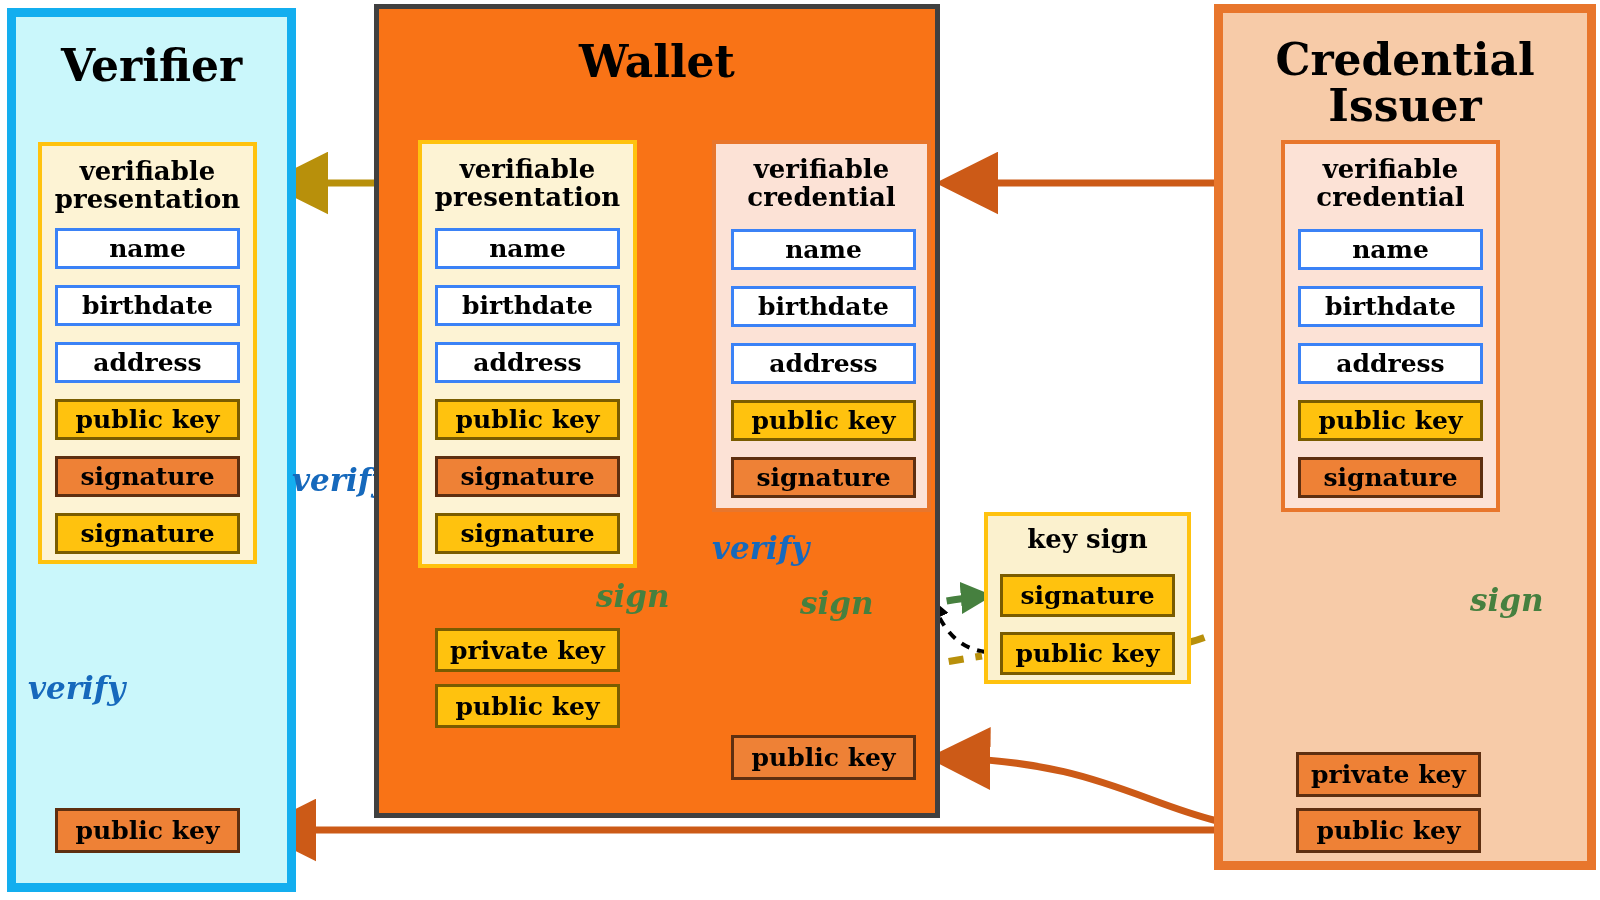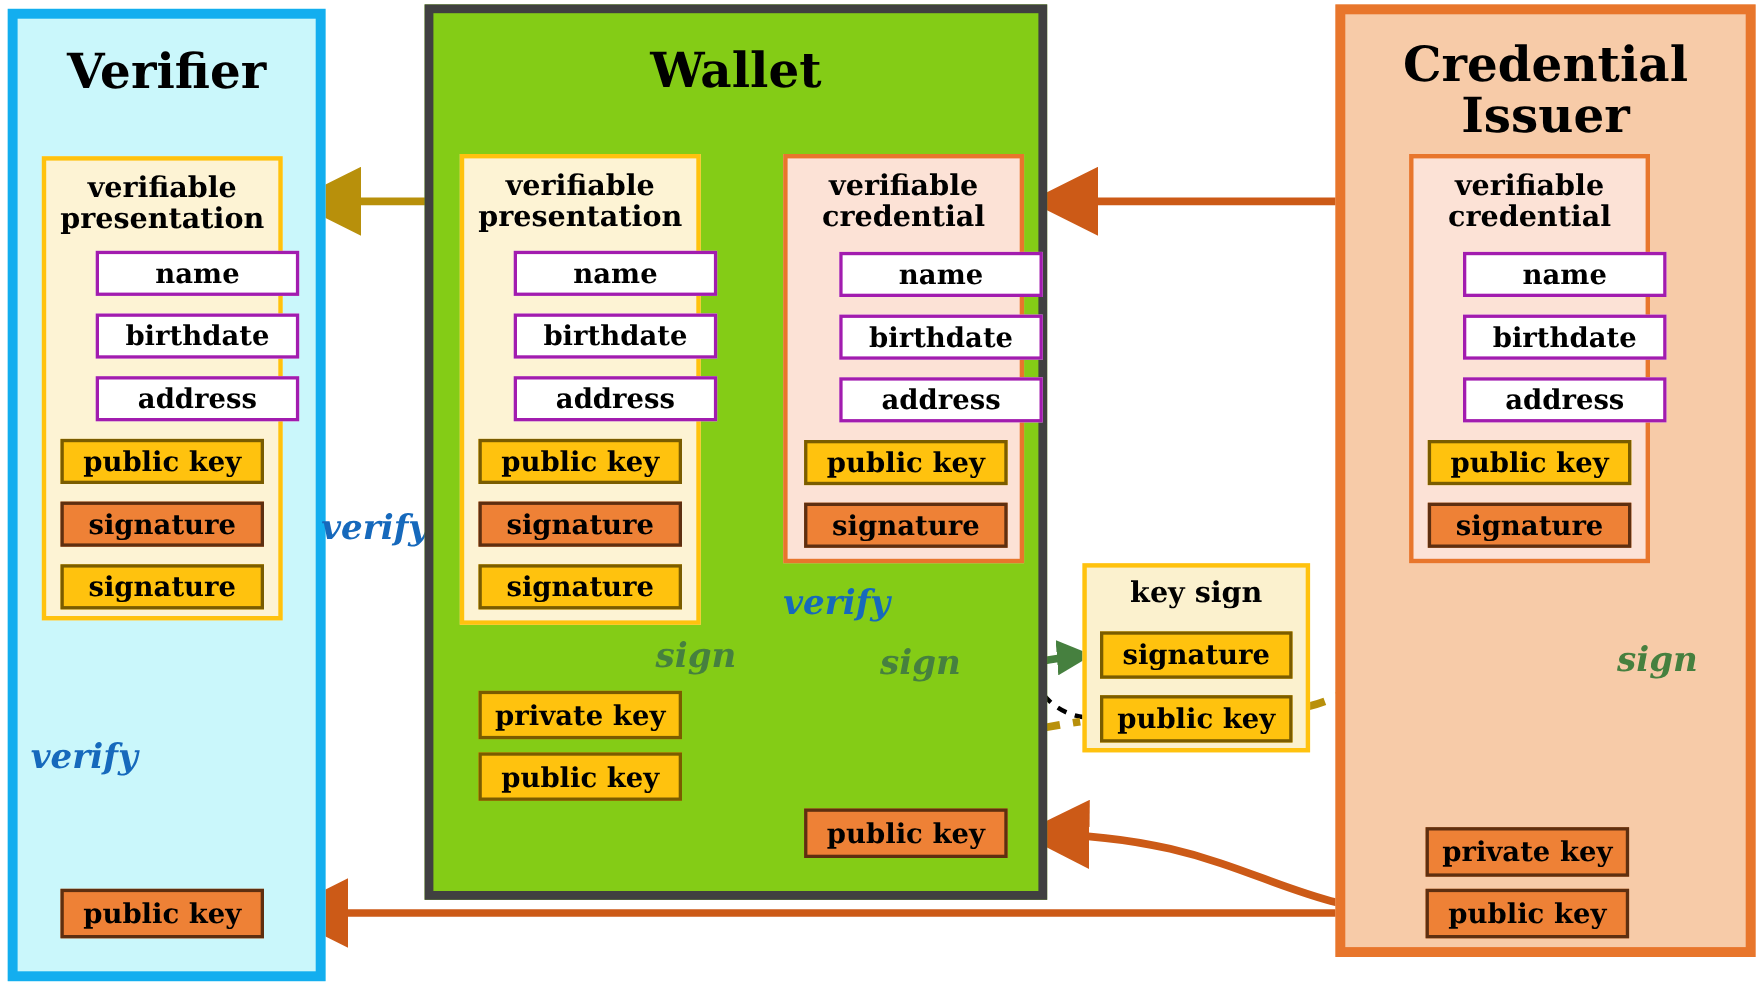--- a/index.html
+++ b/index.html
@@ -7,37 +7,37 @@
        font-family:"DejaVu Serif","Liberation Serif",serif;}
   #stage{position:relative;width:1600px;height:900px;}
 
   
   .panel{position:absolute;box-sizing:border-box;}
   .panel-title{position:absolute;left:0;right:0;text-align:center;
        font-weight:bold;color:#000;line-height:1.05;}
 
   #panel-verifier{left:7px;top:8px;width:289px;height:884px;
        background:#CAF7FB;border:9px solid #13AEEF;}
-  #panel-wallet{left:386px;top:4px;width:566px;height:814px;
-       background:#84cc16;border:8px solid #404040;}
+  #panel-wallet{left:374px;top:4px;width:566px;height:814px;
+       background:#f97316;border:5px solid #404040;}
   #panel-issuer{left:1214px;top:4px;width:382px;height:866px;
        background:#F7CBA8;border:9px solid #E8762C;}
 
   
   .card{position:absolute;box-sizing:border-box;}
   .card-title{text-align:center;font-weight:bold;color:#000;line-height:1.06;}
   .card-vp{background:#FDF3D4;border:4px solid #FFC20E;}
   .card-vc{background:#FCE2D6;border:4px solid #E8762C;}
   .card-kp{background:#FBF1CE;border:4px solid #FFC20E;}
 
   
   .chip{position:absolute;box-sizing:border-box;display:flex;
         align-items:center;justify-content:center;
         font-weight:bold;color:#000;line-height:1;}
-  .chip-plain{background:#FFFFFF;border:3px solid #a21caf;margin-left:32px;}
+  .chip-plain{background:#FFFFFF;border:3px solid #3b82f6;}
   .chip-yellow{background:#FFC20E;border:3px solid #7A5C00;}
   .chip-orange{background:#EE8136;border:3px solid #5E2F10;}
 
   
   .lbl{position:absolute;font-weight:bold;white-space:nowrap;font-style:italic;}
   .lbl-verify{color:#1669BC;}
   .lbl-sign{color:#46803F;}
 
   svg.overlay{position:absolute;left:0;top:0;width:1600px;height:900px;
        pointer-events:none;}

